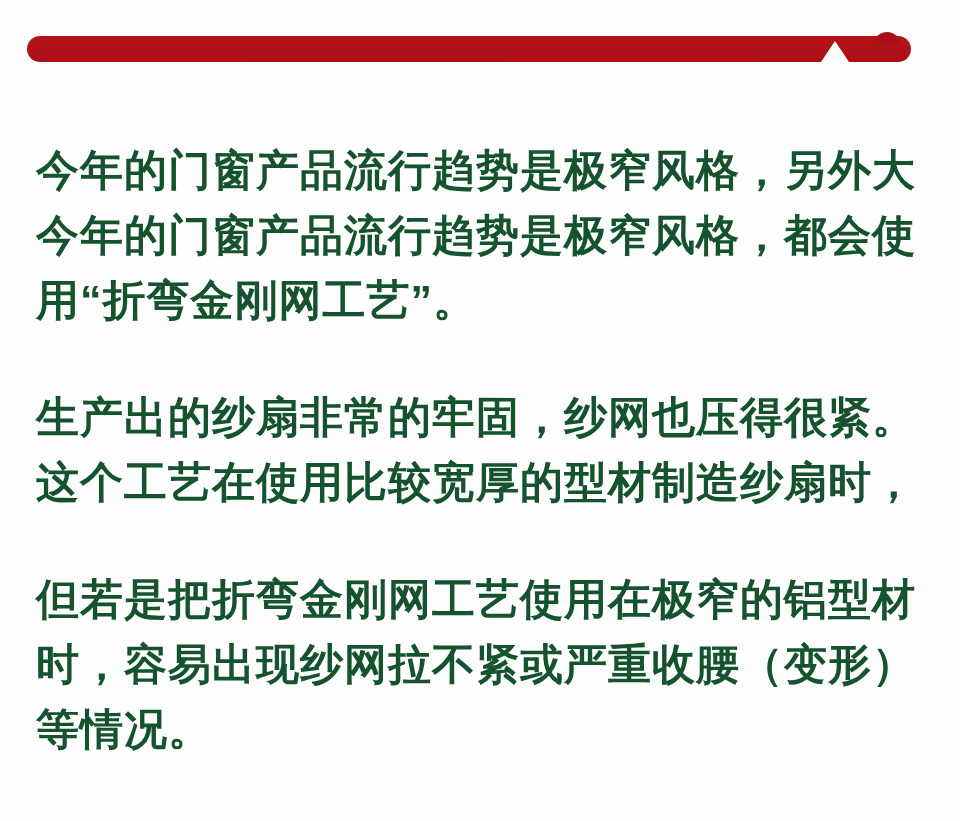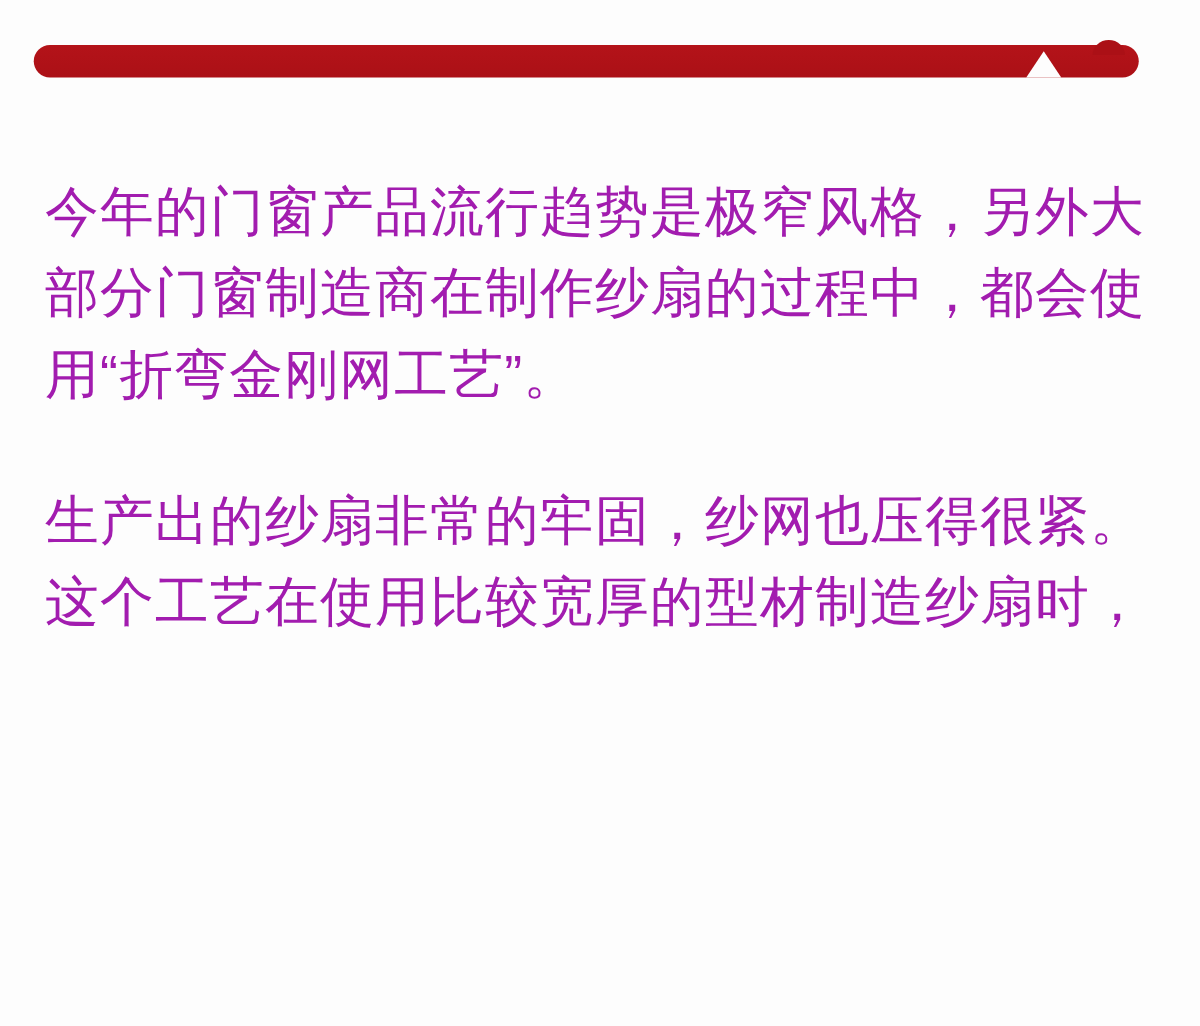--- a/index.html
+++ b/index.html
@@ -44,24 +44,24 @@
     background: #ab1016;
     border-radius: 50% 50% 0 0 / 100% 100% 0 0;
   }
 
   
   .content {
     position: absolute;
     left: 36px;
     top: 138px;
     width: 880px;
-    color: #a21caf;
+    color: #14532d;
     font-size: 43px;
     letter-spacing: 1px;
-    font-weight: 400;
+    font-weight: 700;
   }
   .content p {
     margin: 0 0 52px 0;
     padding: 0;
   }
   .content .line {
     display: block;
     line-height: 65px;
     white-space: nowrap;
   }
@@ -70,20 +70,25 @@
 <body>
 
 <div class="divider">
   <span class="bump"></span>
   <span class="notch"></span>
 </div>
 
 <main class="content">
   <p>
     <span class="line">今年的门窗产品流行趋势是极窄风格，另外大</span>
-    <span class="line">部分门窗制造商在制作纱扇的过程中，都会使</span>
+    <span class="line">今年的门窗产品流行趋势是极窄风格，都会使</span>
     <span class="line">用“折弯金刚网工艺”。</span>
   </p>
   <p>
     <span class="line">生产出的纱扇非常的牢固，纱网也压得很紧。</span>
     <span class="line">这个工艺在使用比较宽厚的型材制造纱扇时，</span>
   </p>
+  <p>
+    <span class="line">但若是把折弯金刚网工艺使用在极窄的铝型材</span>
+    <span class="line">时，容易出现纱网拉不紧或严重收腰（变形）</span>
+    <span class="line">等情况。</span>
+  </p>
 </main>
 
 </body></html>

